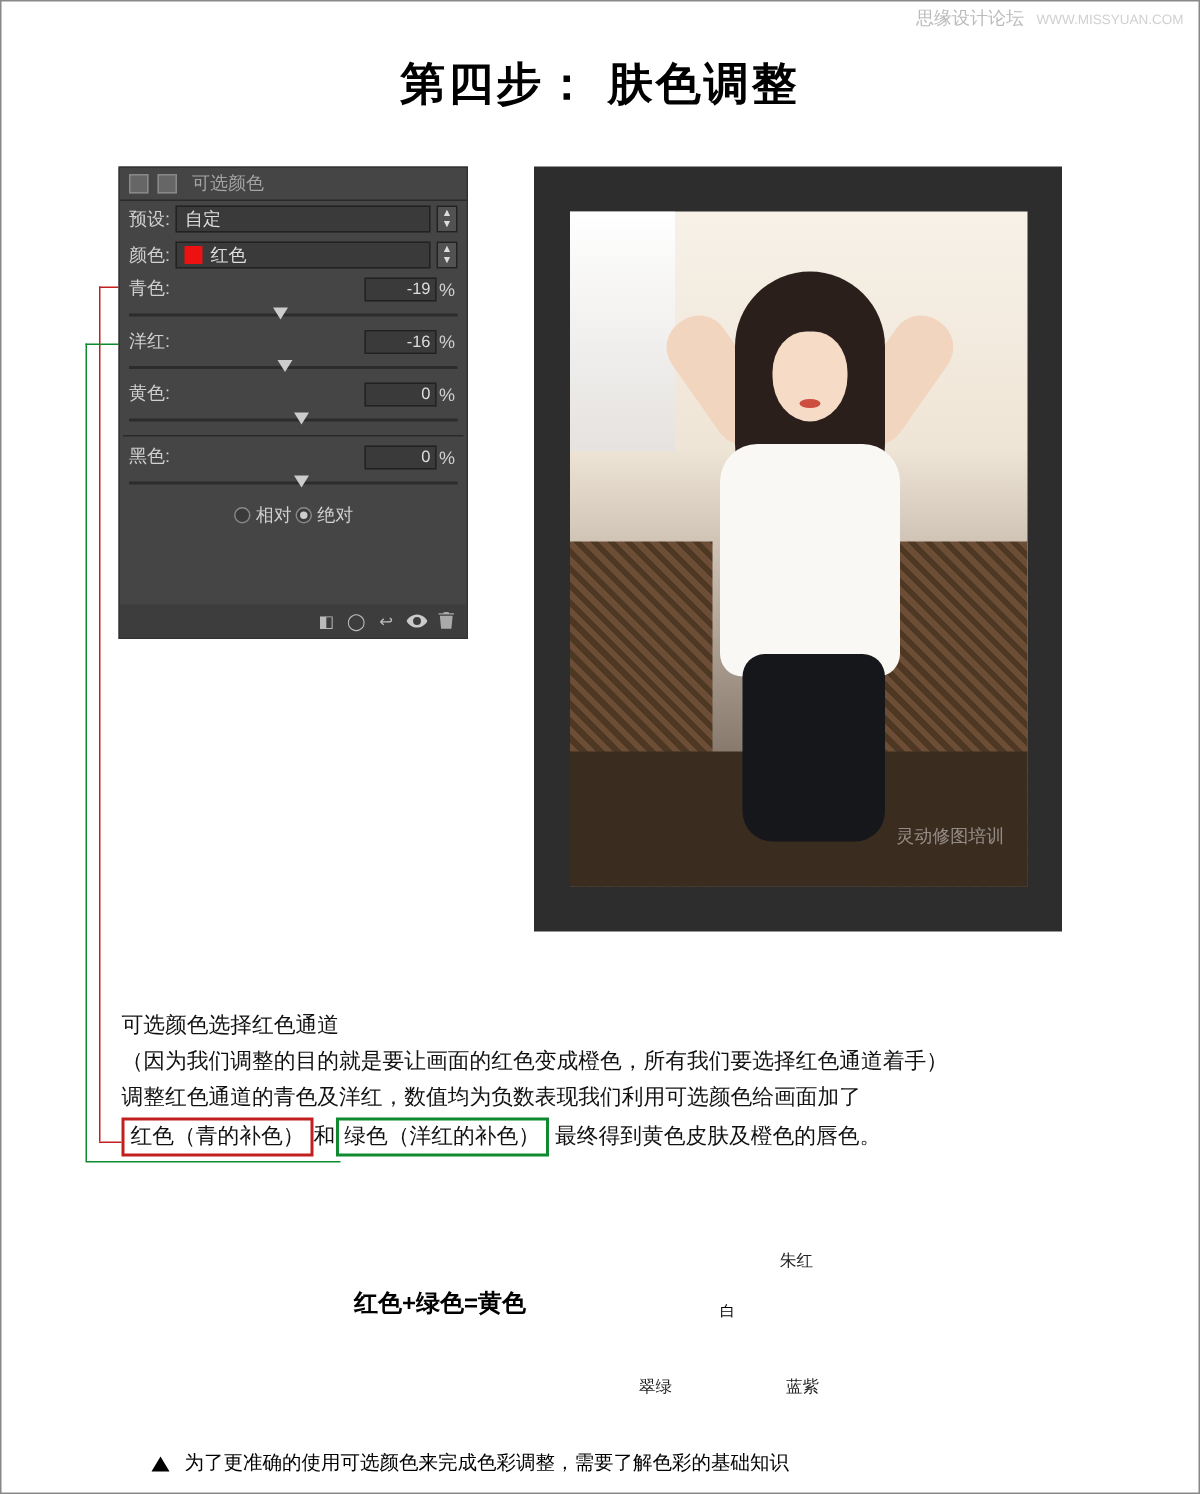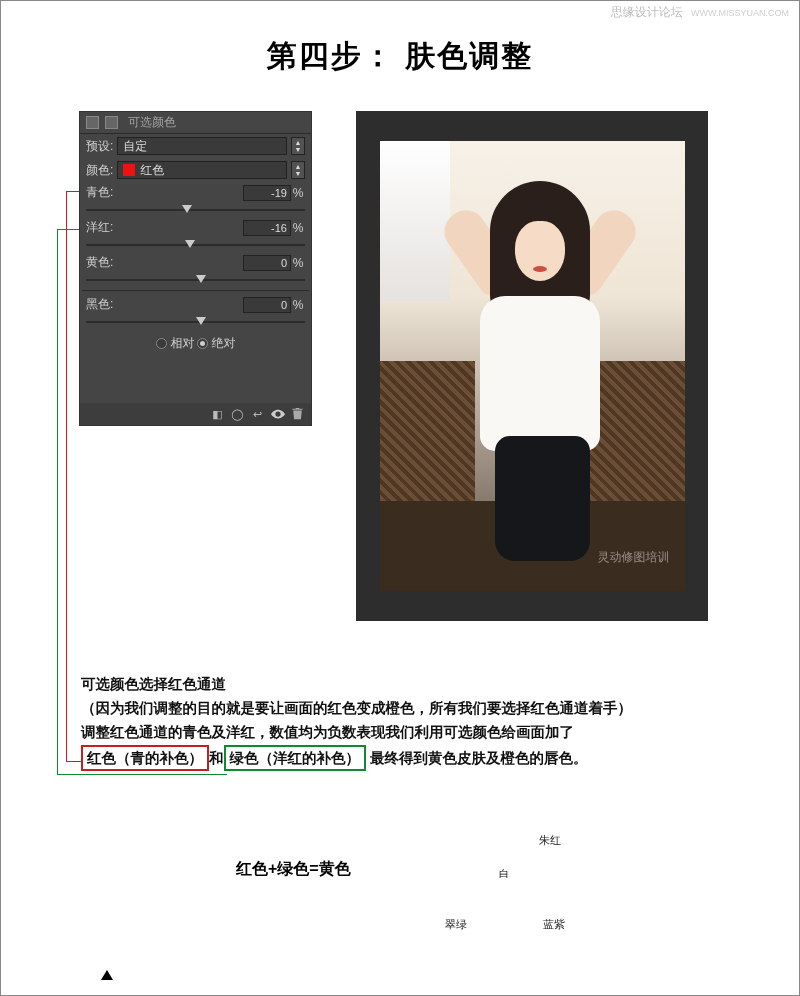--- a/index.html
+++ b/index.html
@@ -53,26 +53,26 @@
   .connector-red{position:absolute;border:1px solid #c21f1f;background:none;}
   .connector-green{position:absolute;border:1px solid #0f8a2e;background:none;}
   .red-v{left:65px;top:190px;width:0;height:570px;border-width:0 0 0 1px;}
   .red-h1{left:65px;top:190px;width:13px;height:0;border-width:1px 0 0 0;}
   .red-h2{left:65px;top:760px;width:15px;height:0;border-width:1px 0 0 0;}
   .green-v{left:56px;top:228px;width:0;height:545px;border-width:0 0 0 1px;}
   .green-h1{left:56px;top:228px;width:22px;height:0;border-width:1px 0 0 0;}
   .green-h2{left:56px;top:773px;width:170px;height:0;border-width:1px 0 0 0;}
 
   .desc{position:absolute;left:80px;top:670px;font-size:14.5px;line-height:22px;color:#111;}
-  .desc p{margin:2px 0;font-weight:bold;}
+  .desc p{margin:2px 0;}
   .box-red{display:inline-block;border:2px solid #c21f1f;padding:0 4px;}
   .box-green{display:inline-block;border:2px solid #0f8a2e;padding:0 4px;}
 
   .equation{position:absolute;left:235px;top:858px;font-size:16px;font-weight:600;}
-  .venn{position:absolute;left:440px;top:820px;width:130px;height:110px;font-family:Liberation Serif, serif;}
+  .venn{position:absolute;left:421px;top:820px;width:130px;height:110px;font-family:Liberation Serif, serif;}
   .venn .c{position:absolute;width:62px;height:62px;border-radius:50%;mix-blend-mode:screen;}
   .venn .red{background:#e00000;left:34px;top:0;}
   .venn .green{background:#00b000;left:6px;top:42px;}
   .venn .blue{background:#0000e0;left:62px;top:42px;}
   .venn .lbl{position:absolute;font-size:11px;color:#222;}
   .venn .l1{left:98px;top:12px;}
   .venn .l2{left:4px;top:96px;text-align:right;}
   .venn .l3{left:102px;top:96px;}
   .venn .l4{left:58px;top:46px;color:#000;font-size:10px;}
 
@@ -222,14 +222,14 @@
   <div class="c red"></div>
   <div class="c green"></div>
   <div class="c blue"></div>
   <span class="lbl l1">朱红</span>
   <span class="lbl l2">翠绿</span>
   <span class="lbl l3">蓝紫</span>
   <span class="lbl l4">白</span>
 </div>
 
 <div class="footnote">
-  <span class="tri"></span>
+  <span class="tri"></span><span>为了更准确的使用可选颜色来完成色彩调整，需要了解色彩的基础知识</span>
 </div>
 
 </body></html>

